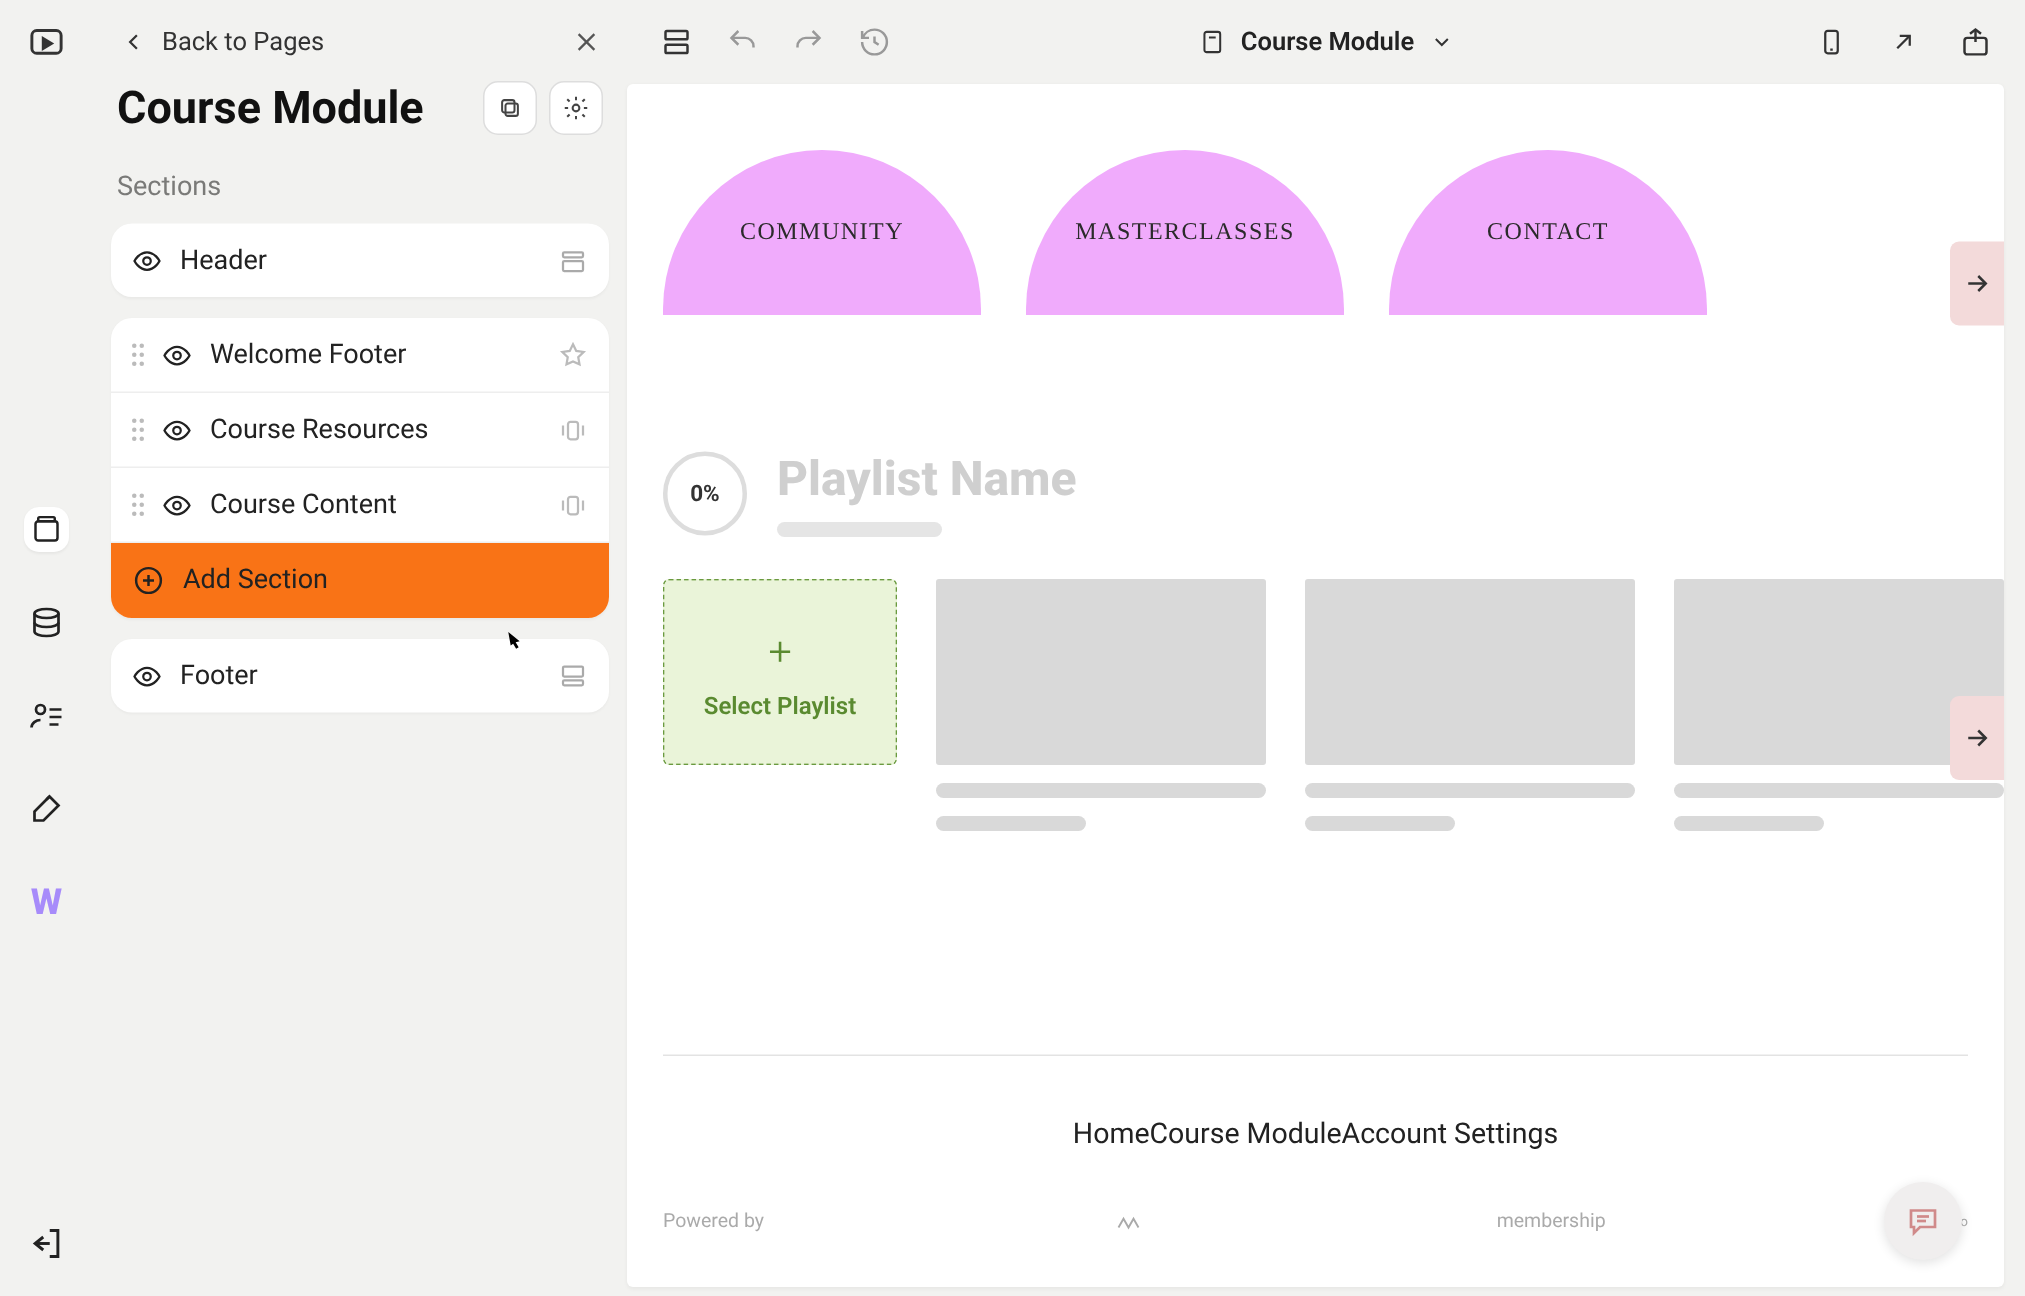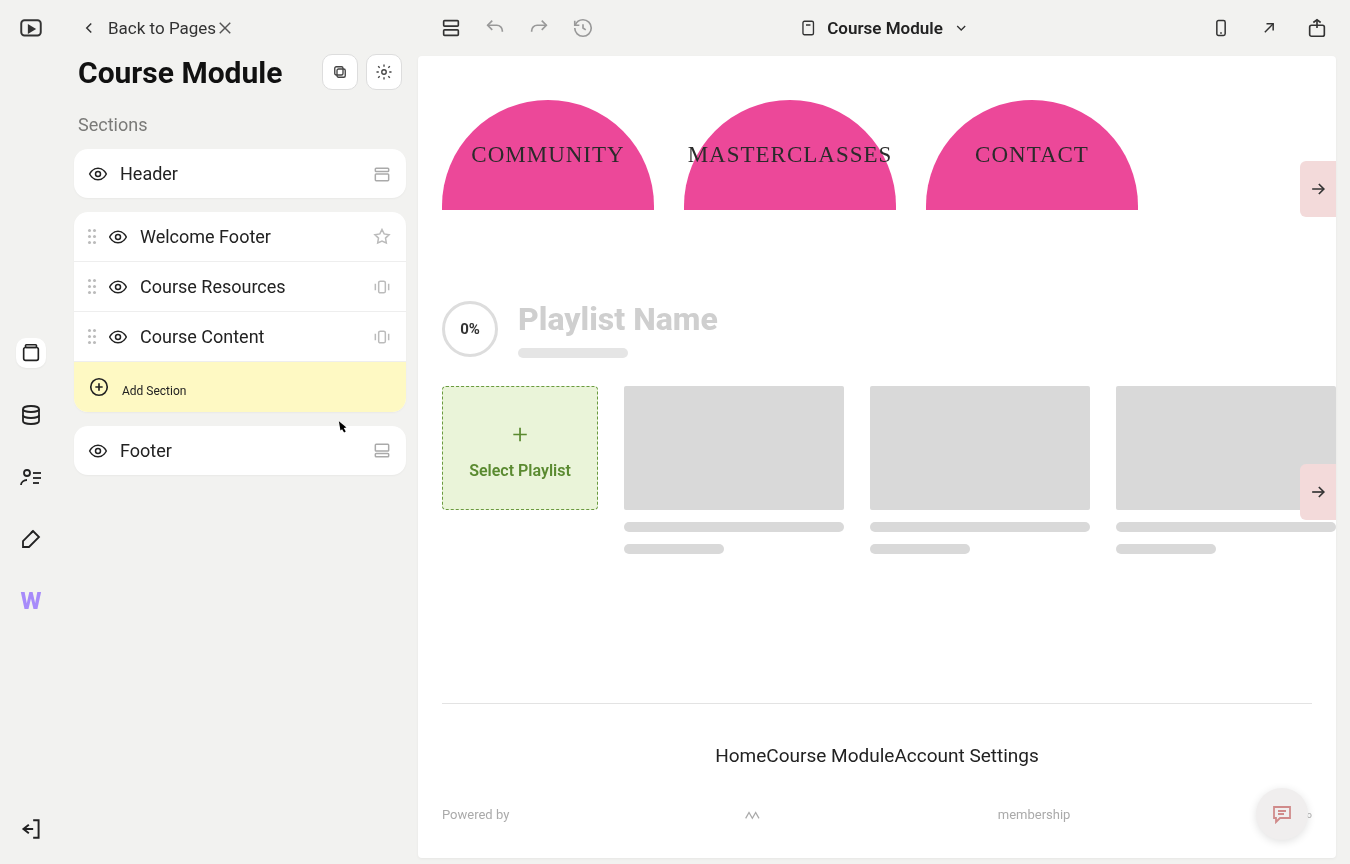--- a/index.html
+++ b/index.html
@@ -15,21 +15,21 @@
   .rail-icon { width: 30px; height: 30px; display:flex; align-items:center; justify-content:center; color:#222; }
   .rail-active { background:#fff; border-radius:10px; padding:4px; box-shadow:0 1px 2px rgba(0,0,0,.05); }
   .rail-w { color:#a78bfa; font-weight:800; font-size:24px; }
   .rail-bottom { margin-top:auto; margin-bottom:20px; }
   
   
   .sidebar {
     position:absolute; left:62px; top:0; width:356px; height:100%;
     background:#f2f2f0; padding:18px 10px 18px 10px;
   }
-  .sb-header { display:flex; align-items:center; justify-content:flex-start; padding:0 8px 16px 8px; }
+  .sb-header { display:flex; align-items:center; justify-content:space-between; padding:0 8px 16px 8px; }
   .back-link { display:flex; align-items:center; gap:10px; font-size:17px; color:#333; }
   .close-x { font-size:22px; color:#555; }
   .sb-title-row { display:flex; align-items:center; justify-content:space-between; padding:0 6px 24px 6px; }
   .sb-title { font-size:30px; font-weight:700; color:#111; }
   .sb-title-actions { display:flex; gap:8px; }
   .sq-btn { width:36px; height:36px; border:1px solid #ddd; border-radius:10px; background:#fff; display:flex; align-items:center; justify-content:center; color:#444; }
   .sections-label { font-size:18px; color:#7a7a78; padding:0 6px 14px 6px; }
   .section-item {
     background:#fff; border-radius:14px; padding:14px 14px; margin:0 2px 14px 2px;
     display:flex; align-items:center; gap:12px; font-size:18px; color:#222;
@@ -37,22 +37,22 @@
   }
   .section-group { background:#fff; border-radius:14px; margin:0 2px 14px 2px; box-shadow:0 1px 2px rgba(0,0,0,.04); overflow:hidden; }
   .group-row { display:flex; align-items:center; gap:12px; padding:14px 14px; font-size:18px; color:#222; border-bottom:1px solid #eee; }
   .group-row:last-child { border-bottom:none; }
   .drag-dots { width:8px; display:flex; flex-direction:column; gap:3px; }
   .drag-dots span { width:3px; height:3px; background:#bbb; border-radius:50%; display:block; }
   .drag-dots .row { display:flex; gap:2px; }
   .eye-icon svg { width:20px; height:20px; }
   .trail-icon { margin-left:auto; color:#999; }
   .add-section {
-    background:#fef9c3; border-radius:14px; padding:14px 14px; margin:0 2px 14px 2px;
-    display:flex; align-items:flex-end; gap:12px; font-size:12px; color:#222;
+    background:#f97316; border-radius:14px; padding:14px 14px; margin:0 2px 14px 2px;
+    display:flex; align-items:flex-start; gap:12px; font-size:18px; color:#222;
   }
   .cursor-hand { position:absolute; left:270px; top:418px; font-size:22px; transform:rotate(-10deg); }
   .cursor-hand svg { width:22px; height:22px; }
   
   
   .topbar {
     position:absolute; left:418px; top:0; right:0; height:56px;
     background:#f2f2f0; display:flex; align-items:center; padding:0 22px; gap:22px;
   }
   .tb-left { display:flex; gap:22px; align-items:center; color:#555; }
@@ -62,23 +62,23 @@
   
   
   .canvas {
     position:absolute; left:418px; top:56px; right:14px; bottom:6px;
     background:#fff; border-radius:4px; box-shadow:0 1px 3px rgba(0,0,0,.05);
     overflow:hidden;
   }
   .canvas-inner { position:absolute; inset:0; padding:0 0 0 24px; overflow:hidden; }
   .nav-pills { display:flex; gap:30px; margin-top:44px; }
   .pill {
-    width:212px; height:110px; background:#ec4899; border-radius:110px 110px 0 0;
+    width:212px; height:110px; background:#f0abfc; border-radius:110px 110px 0 0;
     display:flex; align-items:center; justify-content:center;
-    font-family: Georgia, 'Times New Roman', serif; font-size:23px; letter-spacing:1px; color:#2b2b2b;
+    font-family: Georgia, 'Times New Roman', serif; font-size:16px; letter-spacing:1px; color:#2b2b2b;
   }
   .arrow-badge {
     position:absolute; right:0; width:36px; height:56px; background:#f3dada; border-radius:6px 0 0 6px;
     display:flex; align-items:center; justify-content:center; color:#333;
   }
   .arrow-badge.top { top:105px; }
   .arrow-badge.mid { top:408px; }
   
   .playlist-block { margin-top:90px; }
   .pl-head { display:flex; align-items:center; gap:20px; }

